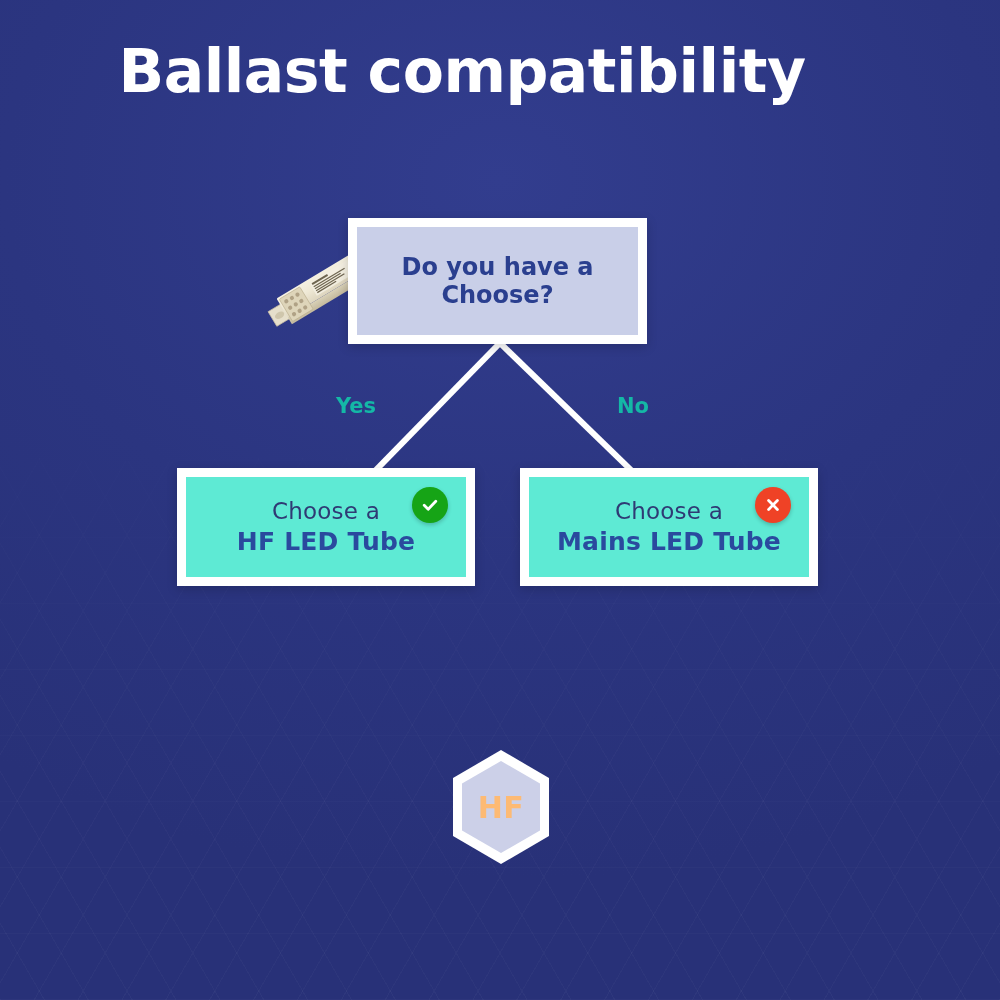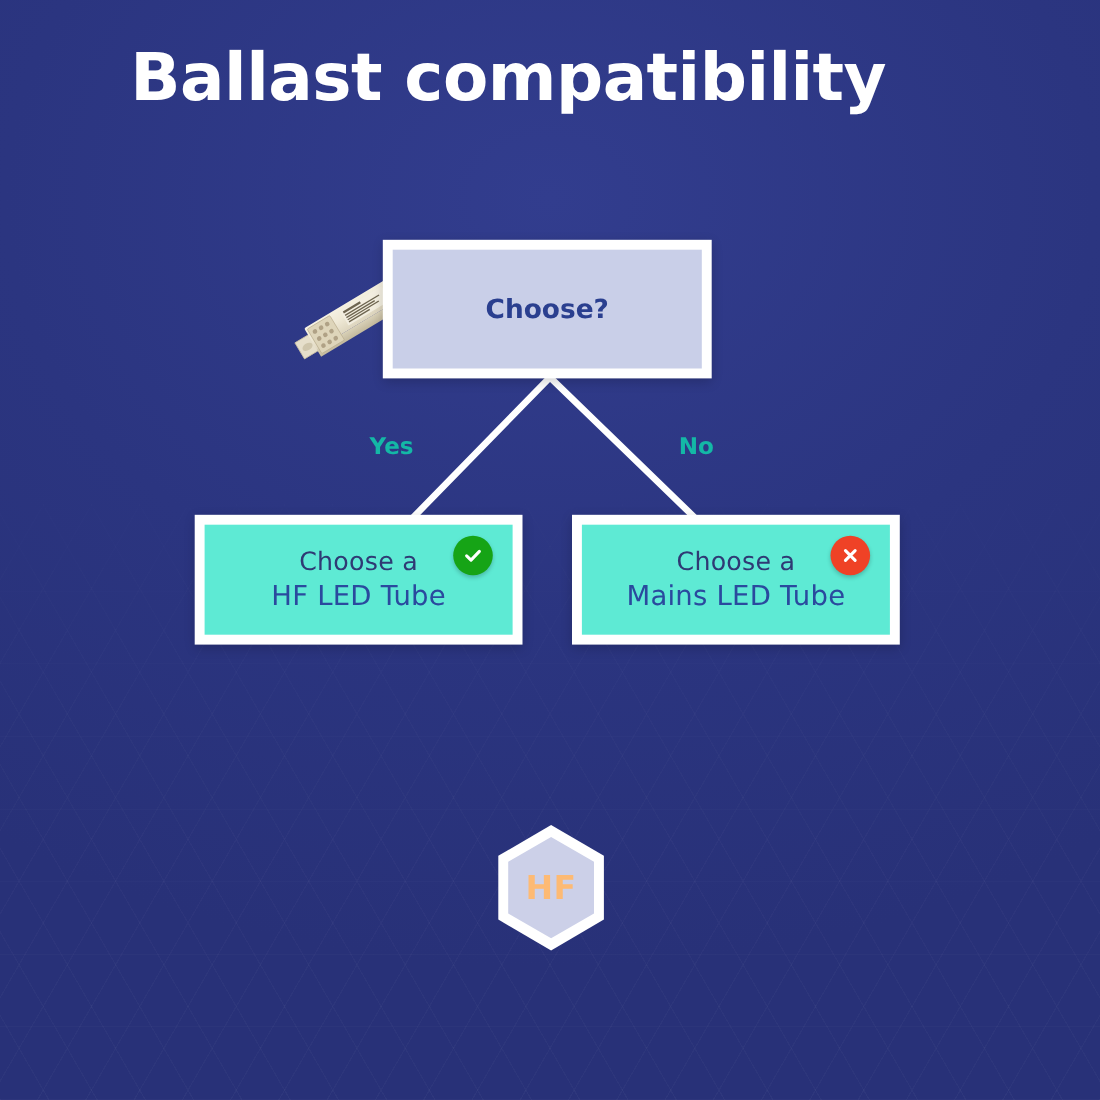--- a/index.html
+++ b/index.html
@@ -78,21 +78,21 @@
   .opt-top{
     color:#2f3a74;
     font-size:23px;
     font-weight:normal;
     letter-spacing:.2px;
     font-family:"DejaVu Sans", sans-serif;
   }
   .opt-main{
     color:#2a4a9e;
     font-size:25px;
-    font-weight:normal;
+    font-weight:bold;
     margin-top:3px;
     letter-spacing:.2px;
     font-family:"DejaVu Sans", sans-serif;
   }
 
   
   .badge{
     position:absolute;
     top:10px; right:18px;
     width:36px; height:36px;
@@ -215,20 +215,21 @@
       <rect x="58" y="55.4" width="22" height="1.2"></rect>
     </g>
 
     <rect x="116" y="44" width="8" height="4" rx="1" fill="#cfc5a9"></rect>
     <circle cx="120" cy="57" r="1.6" fill="#b5a98c"></circle>
   </g>
 </svg>
 
 <div class="node" id="node-question">
   <div class="node-inner">
+    <div class="q-line">Do you have a</div>
     <div class="q-line">Choose?</div>
   </div>
 </div>
 
 <div class="branch-label" id="label-yes">Yes</div>
 <div class="branch-label" id="label-no">No</div>
 
 <div class="node" id="node-yes">
   <div class="node-inner">
     <div class="opt-top">Choose a</div>

